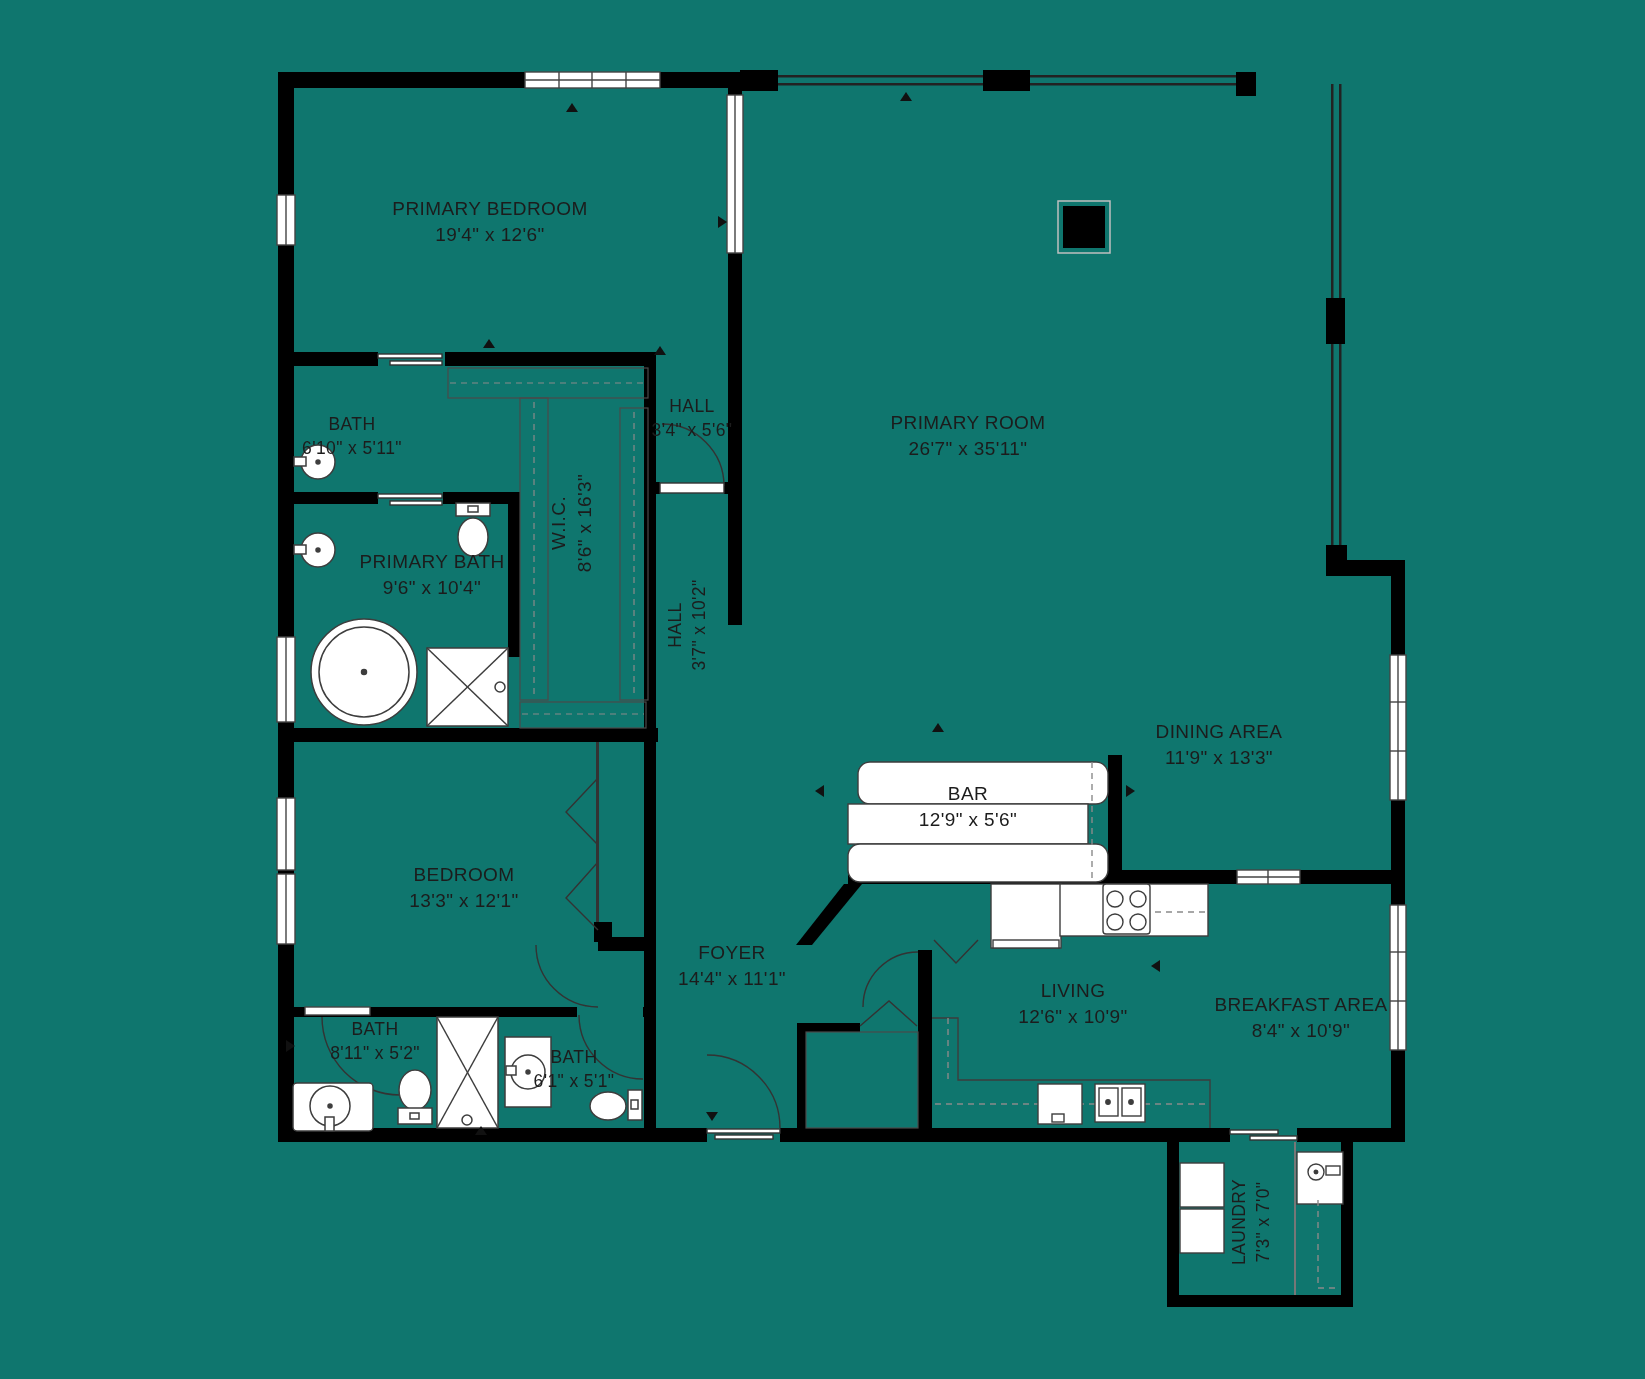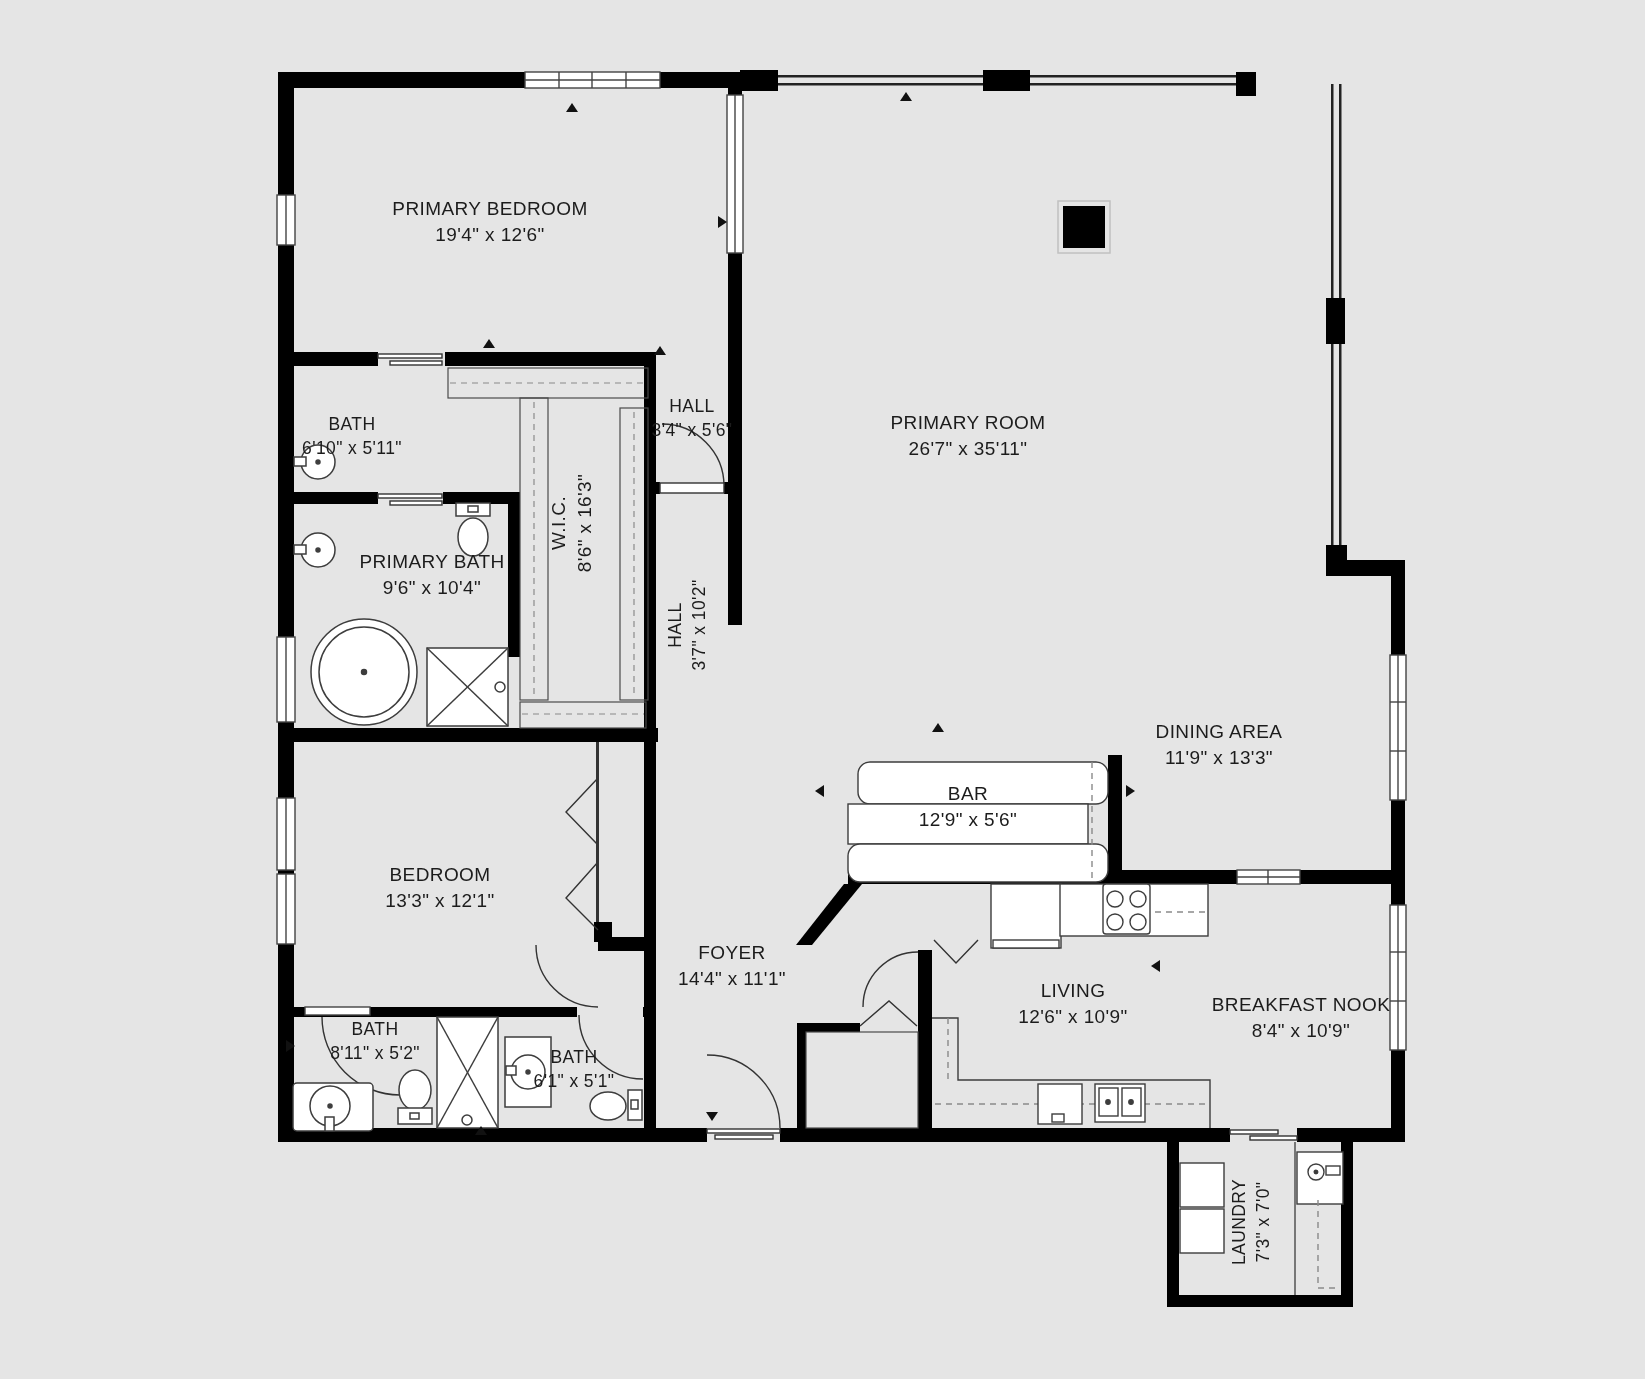--- a/index.html
+++ b/index.html
@@ -1,16 +1,16 @@
 <!DOCTYPE html>
 <html><head>
 <meta charset="utf-8">
 <style>
   html,body{margin:0;padding:0;background:#ffffff;}
-  .plan{position:relative;width:1645px;height:1379px;background:#e5e5e5;overflow:hidden;
+  .plan{position:relative;width:1645px;height:1379px;background:#0f766e;overflow:hidden;
         font-family:"Liberation Sans",sans-serif;}
   .plan svg{position:absolute;left:0;top:0;}
   .room-label{position:absolute;transform:translate(-50%,-50%);text-align:center;
       white-space:nowrap;font-size:19px;color:#1c1c1c;line-height:1.35;letter-spacing:.4px;}
   .room-label span{display:block;}
   .room-label.sm{font-size:17.5px;}
   .room-label.rot{transform:translate(-50%,-50%) rotate(-90deg);}
 </style>
 </head>
 <body>
@@ -297,34 +297,34 @@
     <span>3'7" x 10'2"</span>
   </div>
   <div class="room-label" style="left:1219px;top:745px">
     <span>DINING AREA</span>
     <span>11'9" x 13'3"</span>
   </div>
   <div class="room-label" style="left:968px;top:807px">
     <span>BAR</span>
     <span>12'9" x 5'6"</span>
   </div>
-  <div class="room-label" style="left:440px;top:888px">
+  <div class="room-label" style="left:464px;top:888px">
     <span>BEDROOM</span>
     <span>13'3" x 12'1"</span>
   </div>
   <div class="room-label" style="left:732px;top:966px">
     <span>FOYER</span>
     <span>14'4" x 11'1"</span>
   </div>
   <div class="room-label" style="left:1073px;top:1004px">
     <span>LIVING</span>
     <span>12'6" x 10'9"</span>
   </div>
   <div class="room-label" style="left:1301px;top:1018px">
-    <span>BREAKFAST NOOK</span>
+    <span>BREAKFAST AREA</span>
     <span>8'4" x 10'9"</span>
   </div>
   <div class="room-label sm" style="left:375px;top:1042px">
     <span>BATH</span>
     <span>8'11" x 5'2"</span>
   </div>
   <div class="room-label sm" style="left:574px;top:1070px">
     <span>BATH</span>
     <span>6'1" x 5'1"</span>
   </div>

